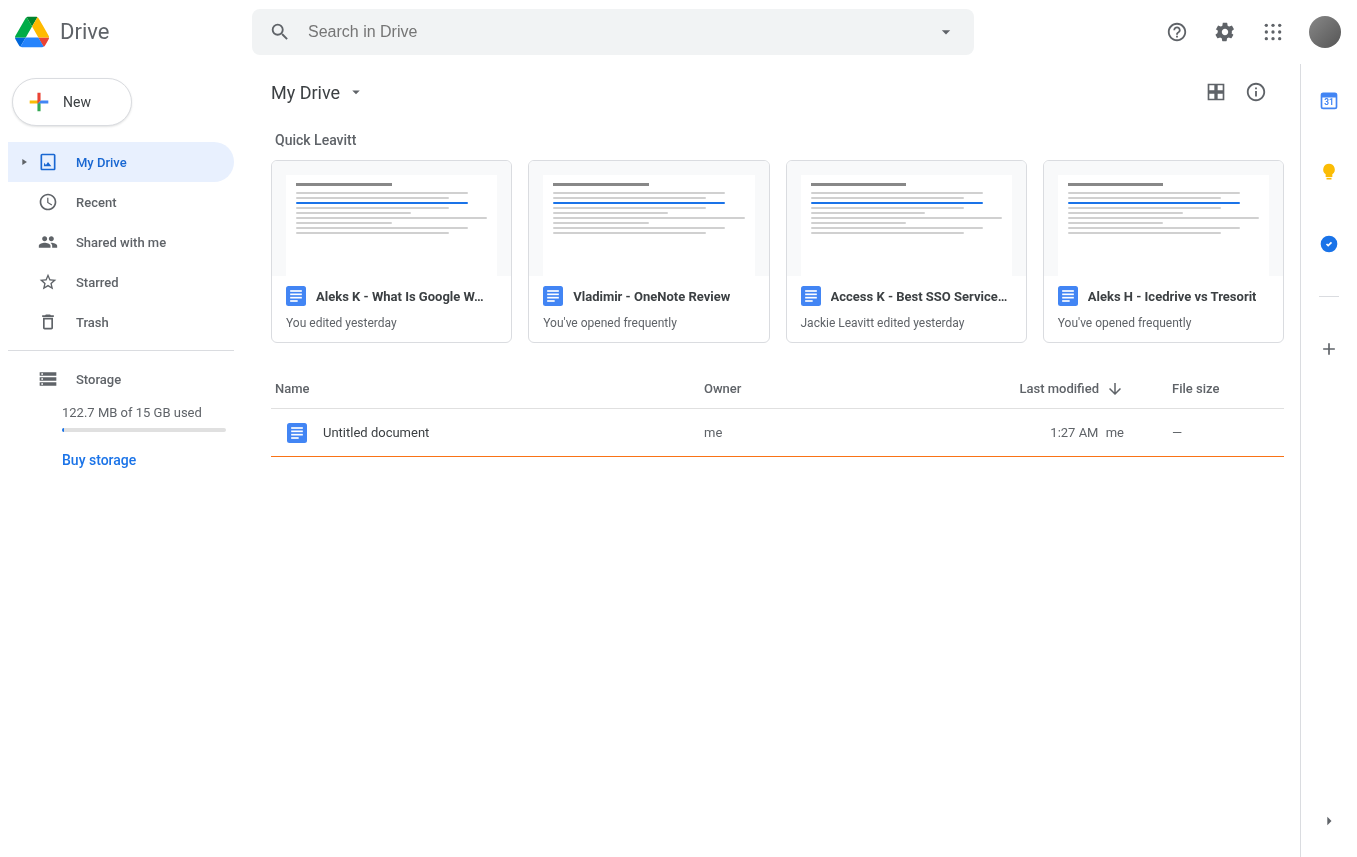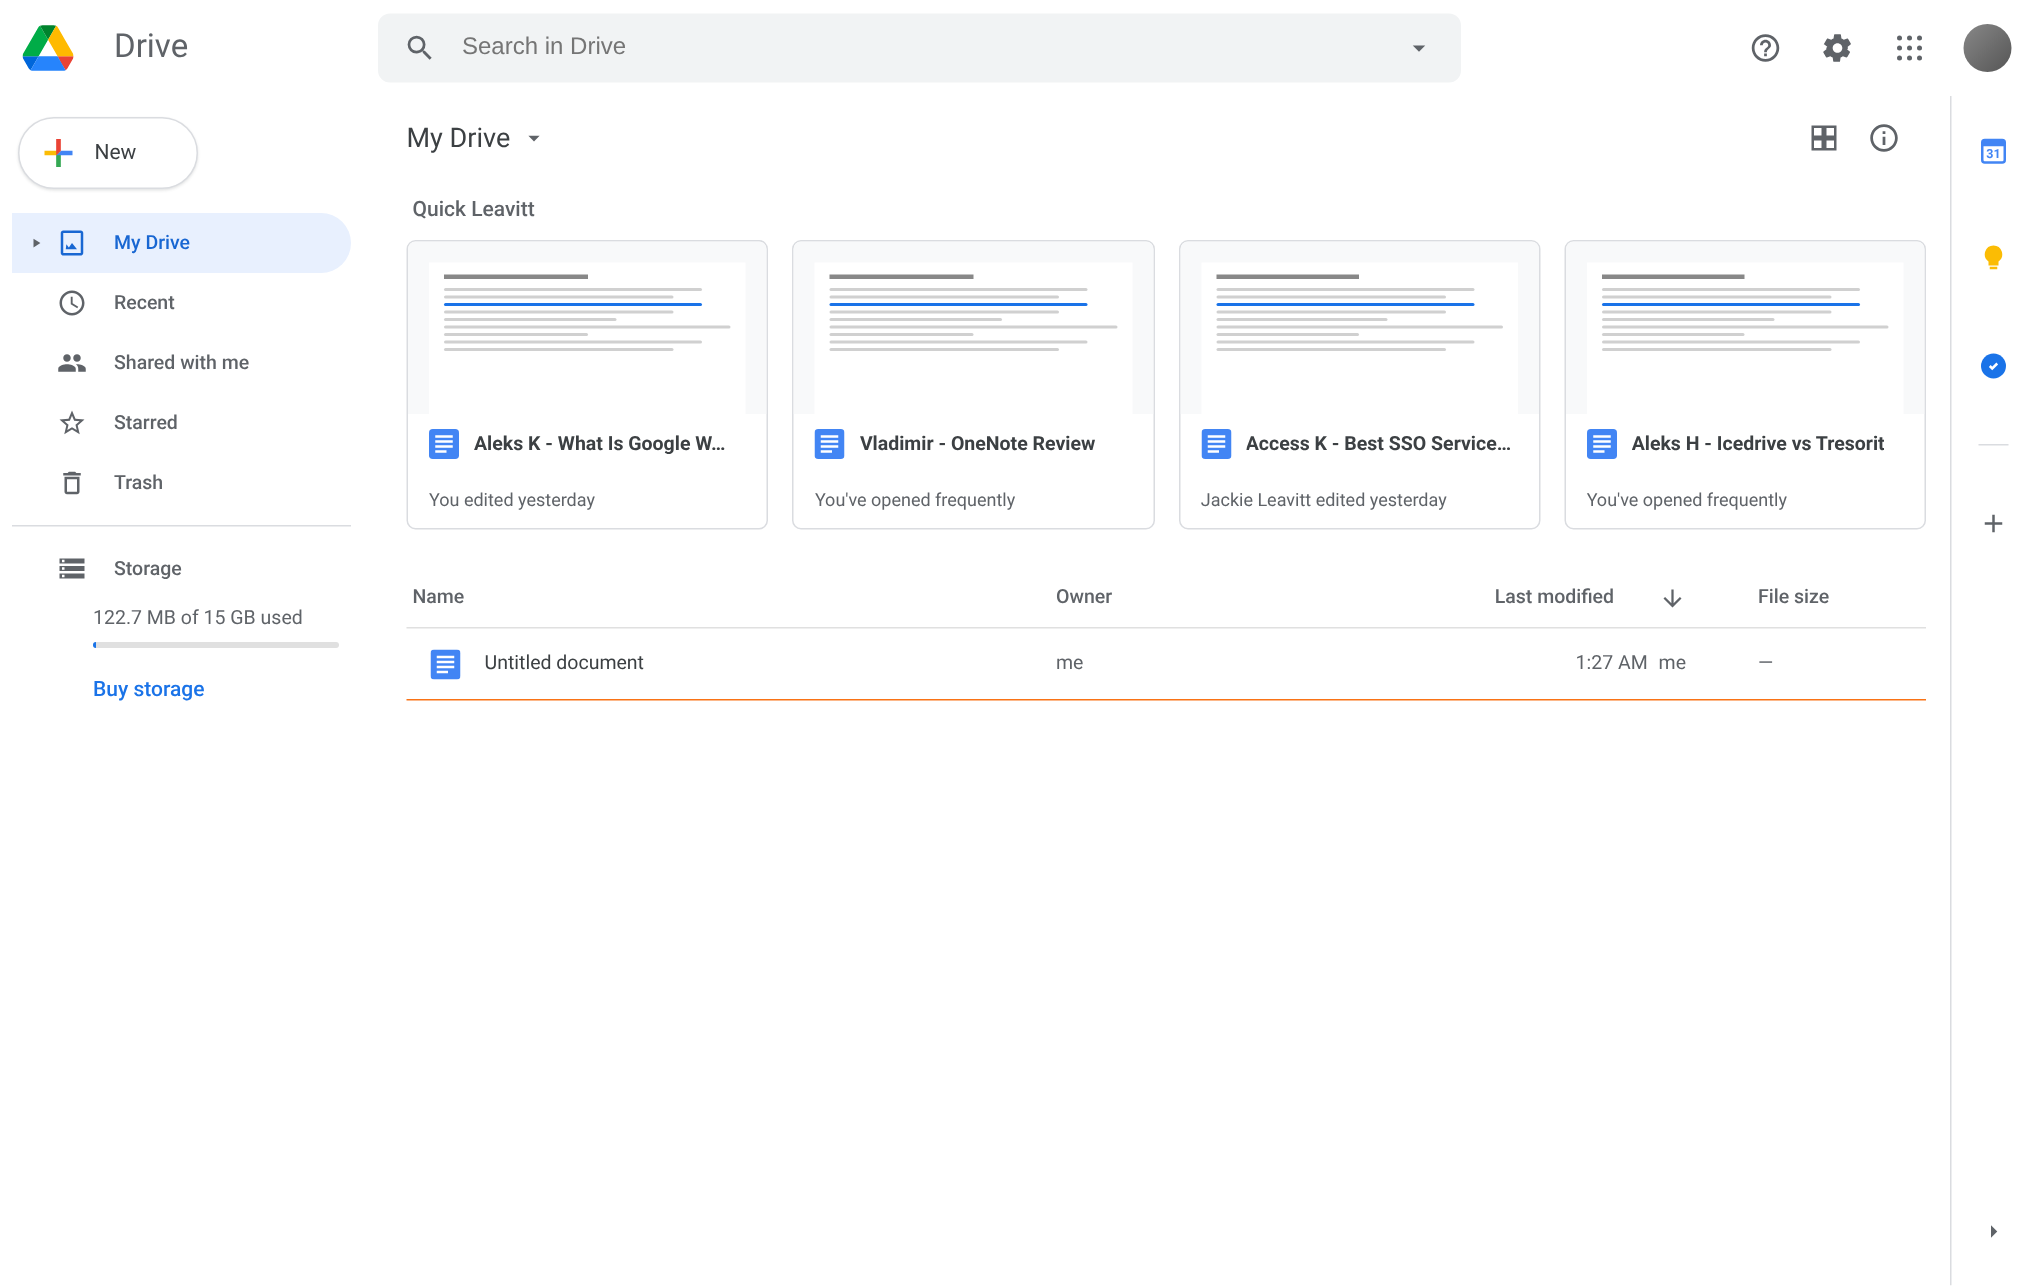--- a/index.html
+++ b/index.html
@@ -1,20 +1,20 @@
 <!DOCTYPE html>
 <html><head>
 <meta charset="utf-8">
 <style>
 *{box-sizing:border-box;margin:0;padding:0}
 body{font-family:Roboto,Arial,sans-serif;font-size:14px;color:#3c4043;background:#fff;height:857px;width:1357px;overflow:hidden}
 .header{height:64px;display:flex;align-items:center;padding:0 16px 0 12px;border-bottom:1px solid #fff}
 .logo-area{display:flex;align-items:center;width:240px;cursor:pointer}
 .logo{width:40px;height:40px;display:flex;align-items:center;justify-content:center}
-.product-name{font-size:22px;color:#5f6368;margin-left:24px}
+.product-name{font-size:22px;color:#5f6368;margin-left:8px}
 .search-bar{flex:1;max-width:722px;height:46px;background:#f1f3f4;border-radius:8px;display:flex;align-items:center;padding:0 8px}
 .search-bar input{flex:1;border:none;background:none;outline:none;font-size:16px;color:#5f6368;padding:0 8px}
 .search-bar .icon-btn{width:40px;height:40px;display:flex;align-items:center;justify-content:center;border-radius:50%;color:#5f6368;cursor:pointer}
 .header-right{margin-left:auto;display:flex;align-items:center;gap:8px}
 .icon-btn{width:40px;height:40px;display:flex;align-items:center;justify-content:center;border-radius:50%;color:#5f6368;cursor:pointer}
 .avatar{width:32px;height:32px;border-radius:50%;background:linear-gradient(135deg,#888,#555);margin-left:8px;cursor:pointer}
 .body{display:flex;height:calc(100% - 64px)}
 .sidebar{width:250px;padding:8px 0 0 8px}
 .new-btn{width:120px;height:48px;background:#fff;border:1px solid #dadce0;border-radius:24px;display:flex;align-items:center;padding:0 18px 0 12px;box-shadow:0 1px 2px rgba(60,64,67,.15);cursor:pointer;margin:6px 0 16px 4px}
 .new-btn .plus{width:28px;height:28px;margin-right:10px}
@@ -45,25 +45,25 @@
 .card .thumb{height:115px;background:#f8f9fa;display:flex;align-items:flex-start;justify-content:center;padding:14px 14px 0 14px}
 .card .page{width:100%;height:100%;background:#fff;padding:8px 10px;display:flex;flex-direction:column;gap:3px}
 .card .page .ln{height:2px;background:#d0d0d0;border-radius:1px}
 .card .page .ln.hl{background:#1a73e8}
 .card .page .ln.s60{width:60%}.ln.s50{width:50%}.ln.s80{width:80%}.ln.s90{width:90%}
 .card .page .hdr{height:3px;background:#888;width:50%;margin-bottom:3px}
 .card .cbody{padding:10px 14px 12px 14px}
 .card .crow{display:flex;align-items:center;gap:10px}
 .doc-icon{width:20px;height:20px;flex-shrink:0}
 .card .ctitle{font-size:13px;font-weight:700;color:#3c4043;white-space:nowrap;overflow:hidden;text-overflow:ellipsis}
-.card .csub{font-size:12px;color:#5f6368;margin-top:20px}
+.card .csub{font-size:12px;color:#5f6368;margin-top:10px}
 .table-head{display:flex;align-items:center;height:40px;border-bottom:1px solid #e0e0e0;margin-top:26px;color:#5f6368;font-size:13px;font-weight:500}
 .table-head .col-name{flex:1;padding-left:4px}
 .table-head .col-owner{width:200px}
-.table-head .col-mod{width:220px;display:flex;align-items:center;justify-content:flex-end;gap:30px}
+.table-head .col-mod{width:220px;display:flex;align-items:center;justify-content:flex-end;gap:7px}
 .table-head .col-size{width:160px;text-align:left;padding-left:48px}
 .table-row{display:flex;align-items:center;height:48px;border-bottom:1px solid #f97316;font-size:13px;color:#3c4043;cursor:pointer}
 .table-row .col-name{flex:1;display:flex;align-items:center;gap:16px;padding-left:16px}
 .table-row .col-owner{width:200px;color:#5f6368}
 .table-row .col-mod{width:220px;text-align:right;color:#5f6368}
 .table-row .col-mod .who{color:#5f6368;margin-left:4px}
 .table-row .col-size{width:160px;color:#5f6368;padding-left:48px}
 .side-panel{width:56px;display:flex;flex-direction:column;align-items:center;padding-top:16px;gap:32px}
 .side-panel .sp-item{width:40px;height:40px;display:flex;align-items:center;justify-content:center;cursor:pointer;border-radius:50%}
 .side-panel .sp-sep{width:20px;height:1px;background:#dadce0}

